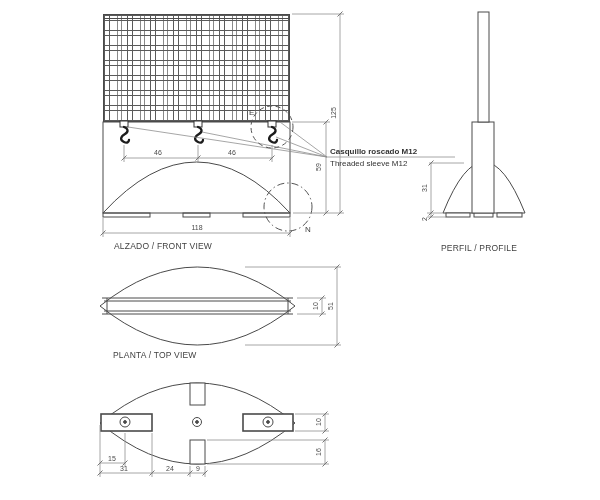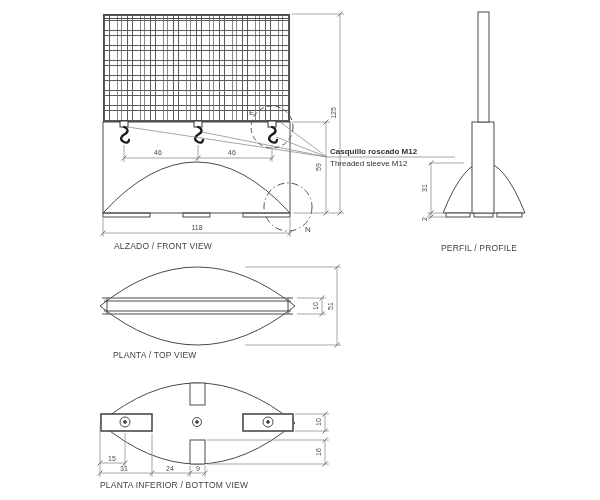--- a/index.html
+++ b/index.html
@@ -208,15 +208,14 @@
   <span class="txt vdim" style="left:315px;top:306px;">10</span>
   <span class="txt vdim" style="left:330px;top:306px;">51</span>
   <span class="txt title" style="left:100px;top:350px;padding-left:13px;">PLANTA / TOP VIEW</span>
 
   <span class="txt vdim" style="left:318px;top:422px;">10</span>
   <span class="txt vdim" style="left:318px;top:452px;">16</span>
   <span class="txt hdim" style="left:112px;top:458px;">15</span>
   <span class="txt hdim" style="left:124px;top:468px;">31</span>
   <span class="txt hdim" style="left:170px;top:468px;">24</span>
   <span class="txt hdim" style="left:198px;top:468px;">9</span>
-  <span class="txt title" style="left:100px;top:480px;">PLANTA INFERIOR / BOTTOM VIEW</span>
 
 </div>
 
 </body></html>

